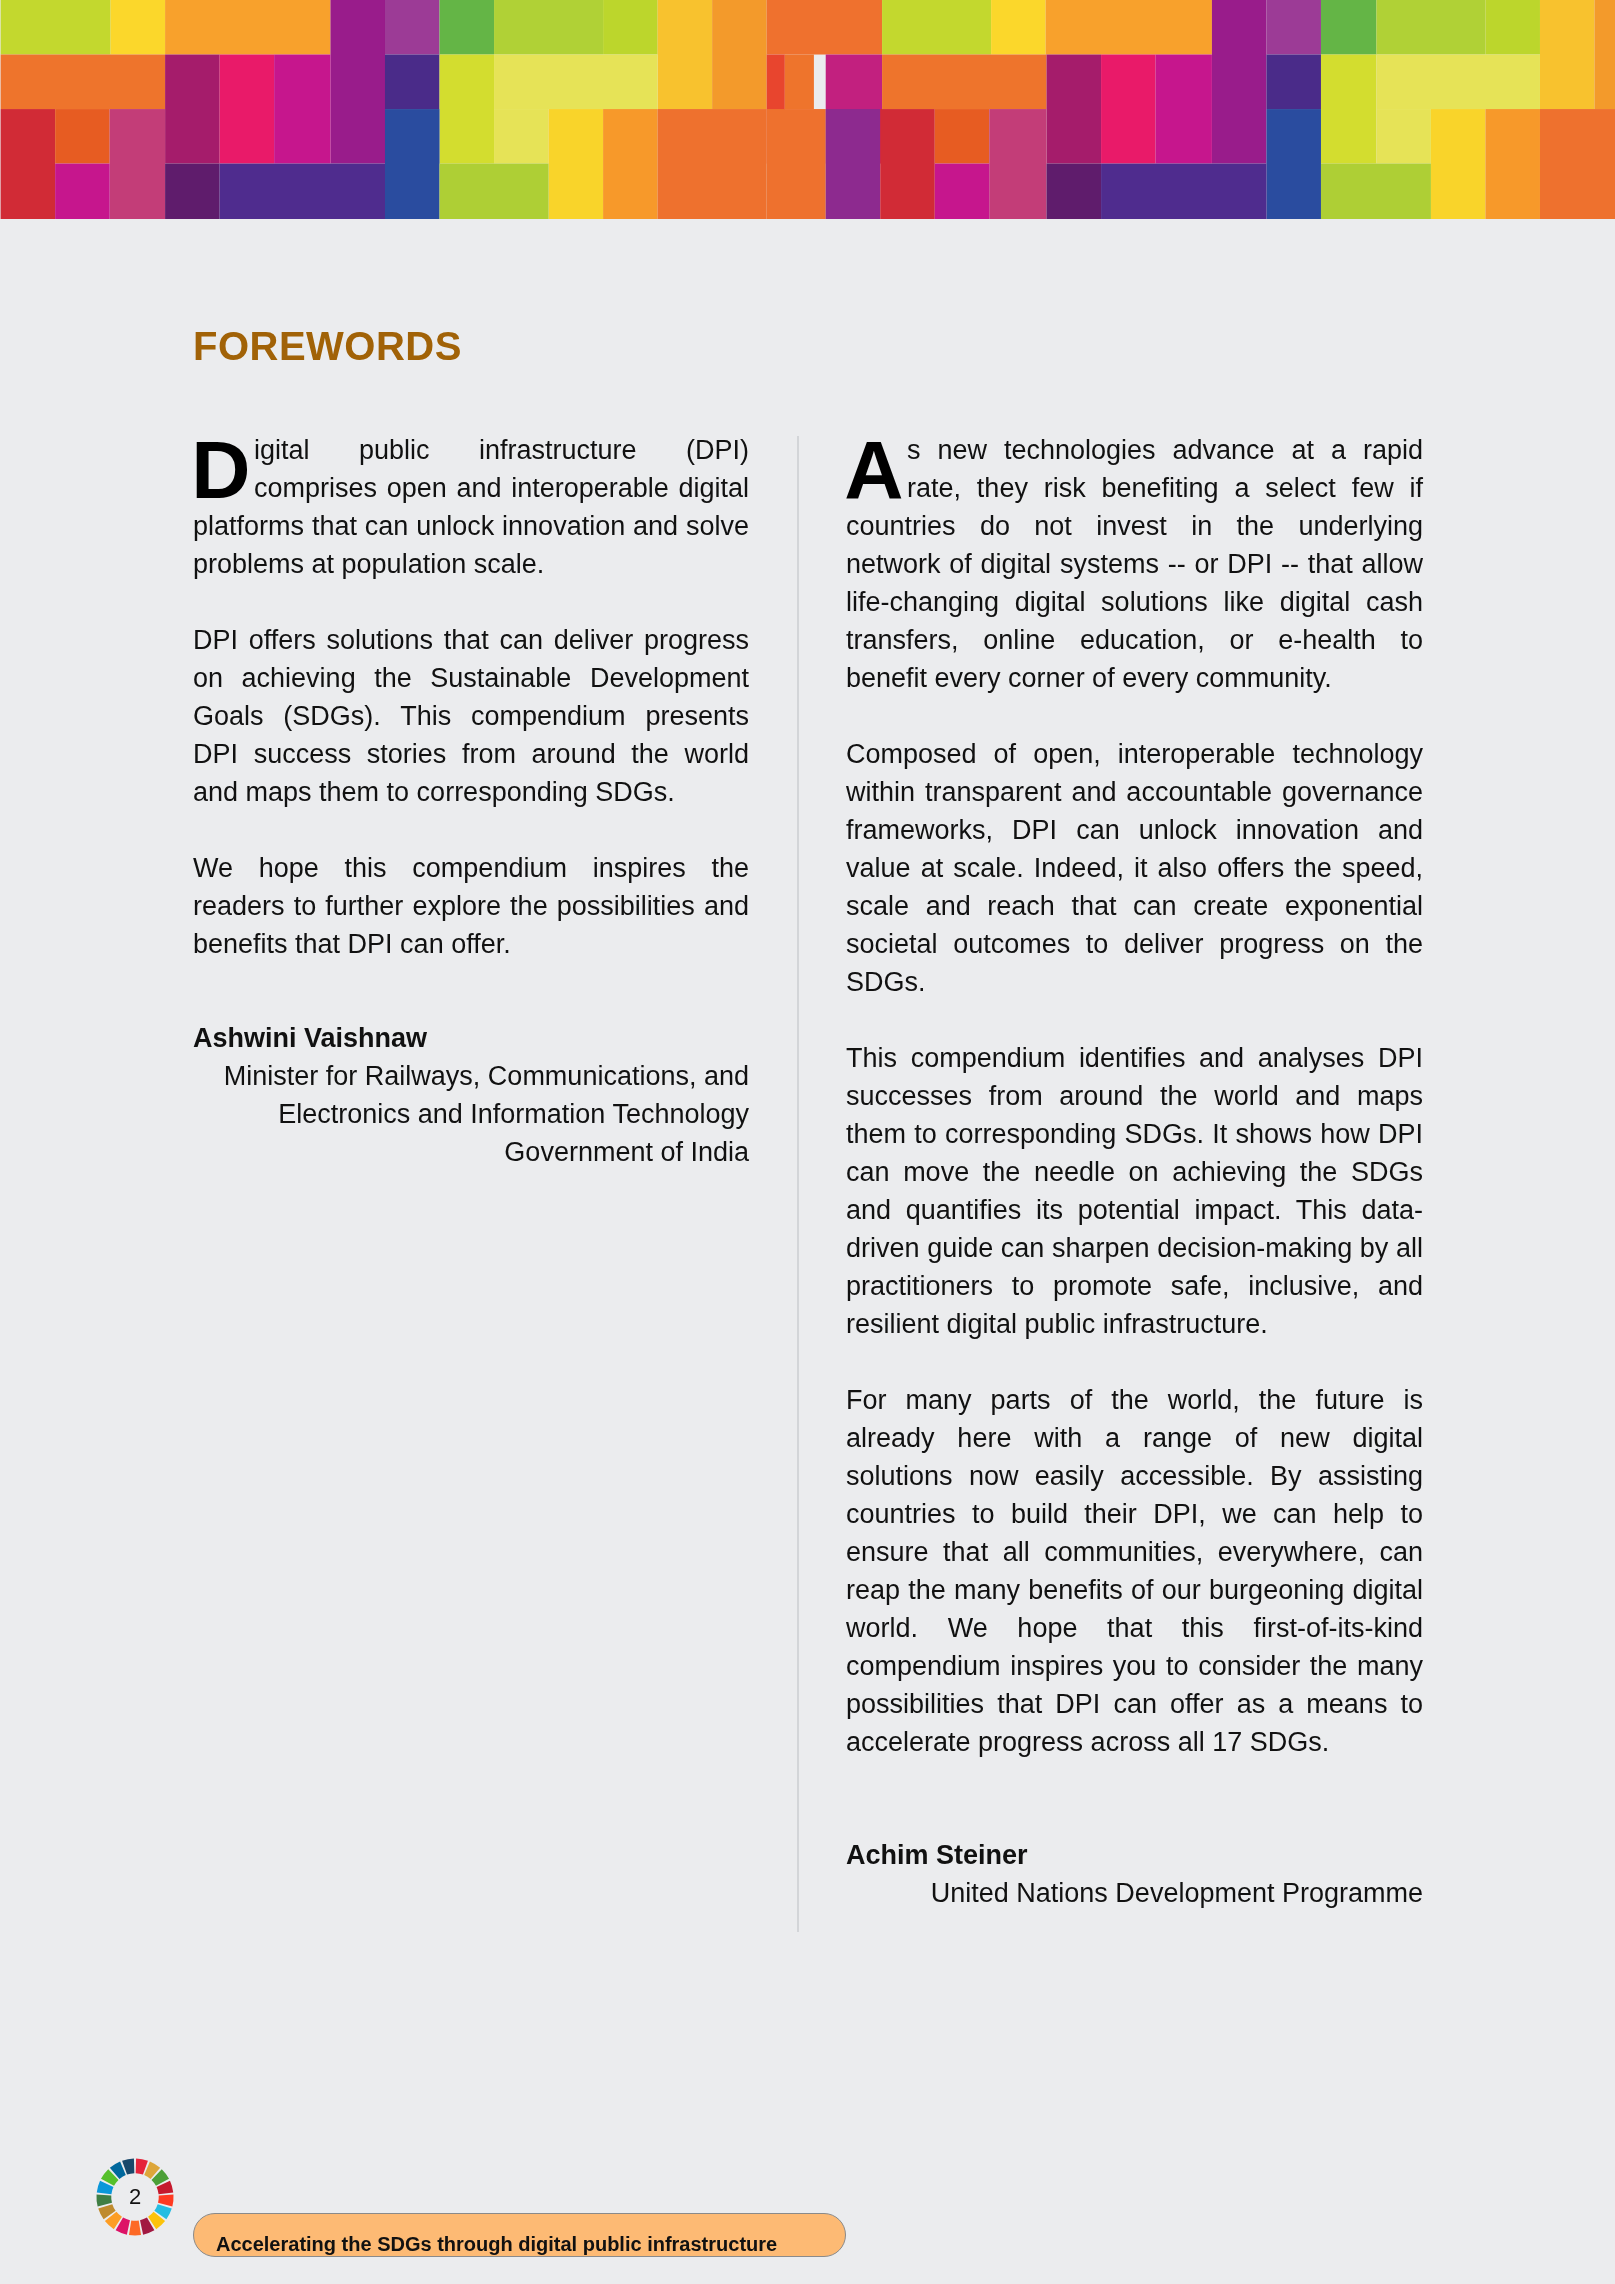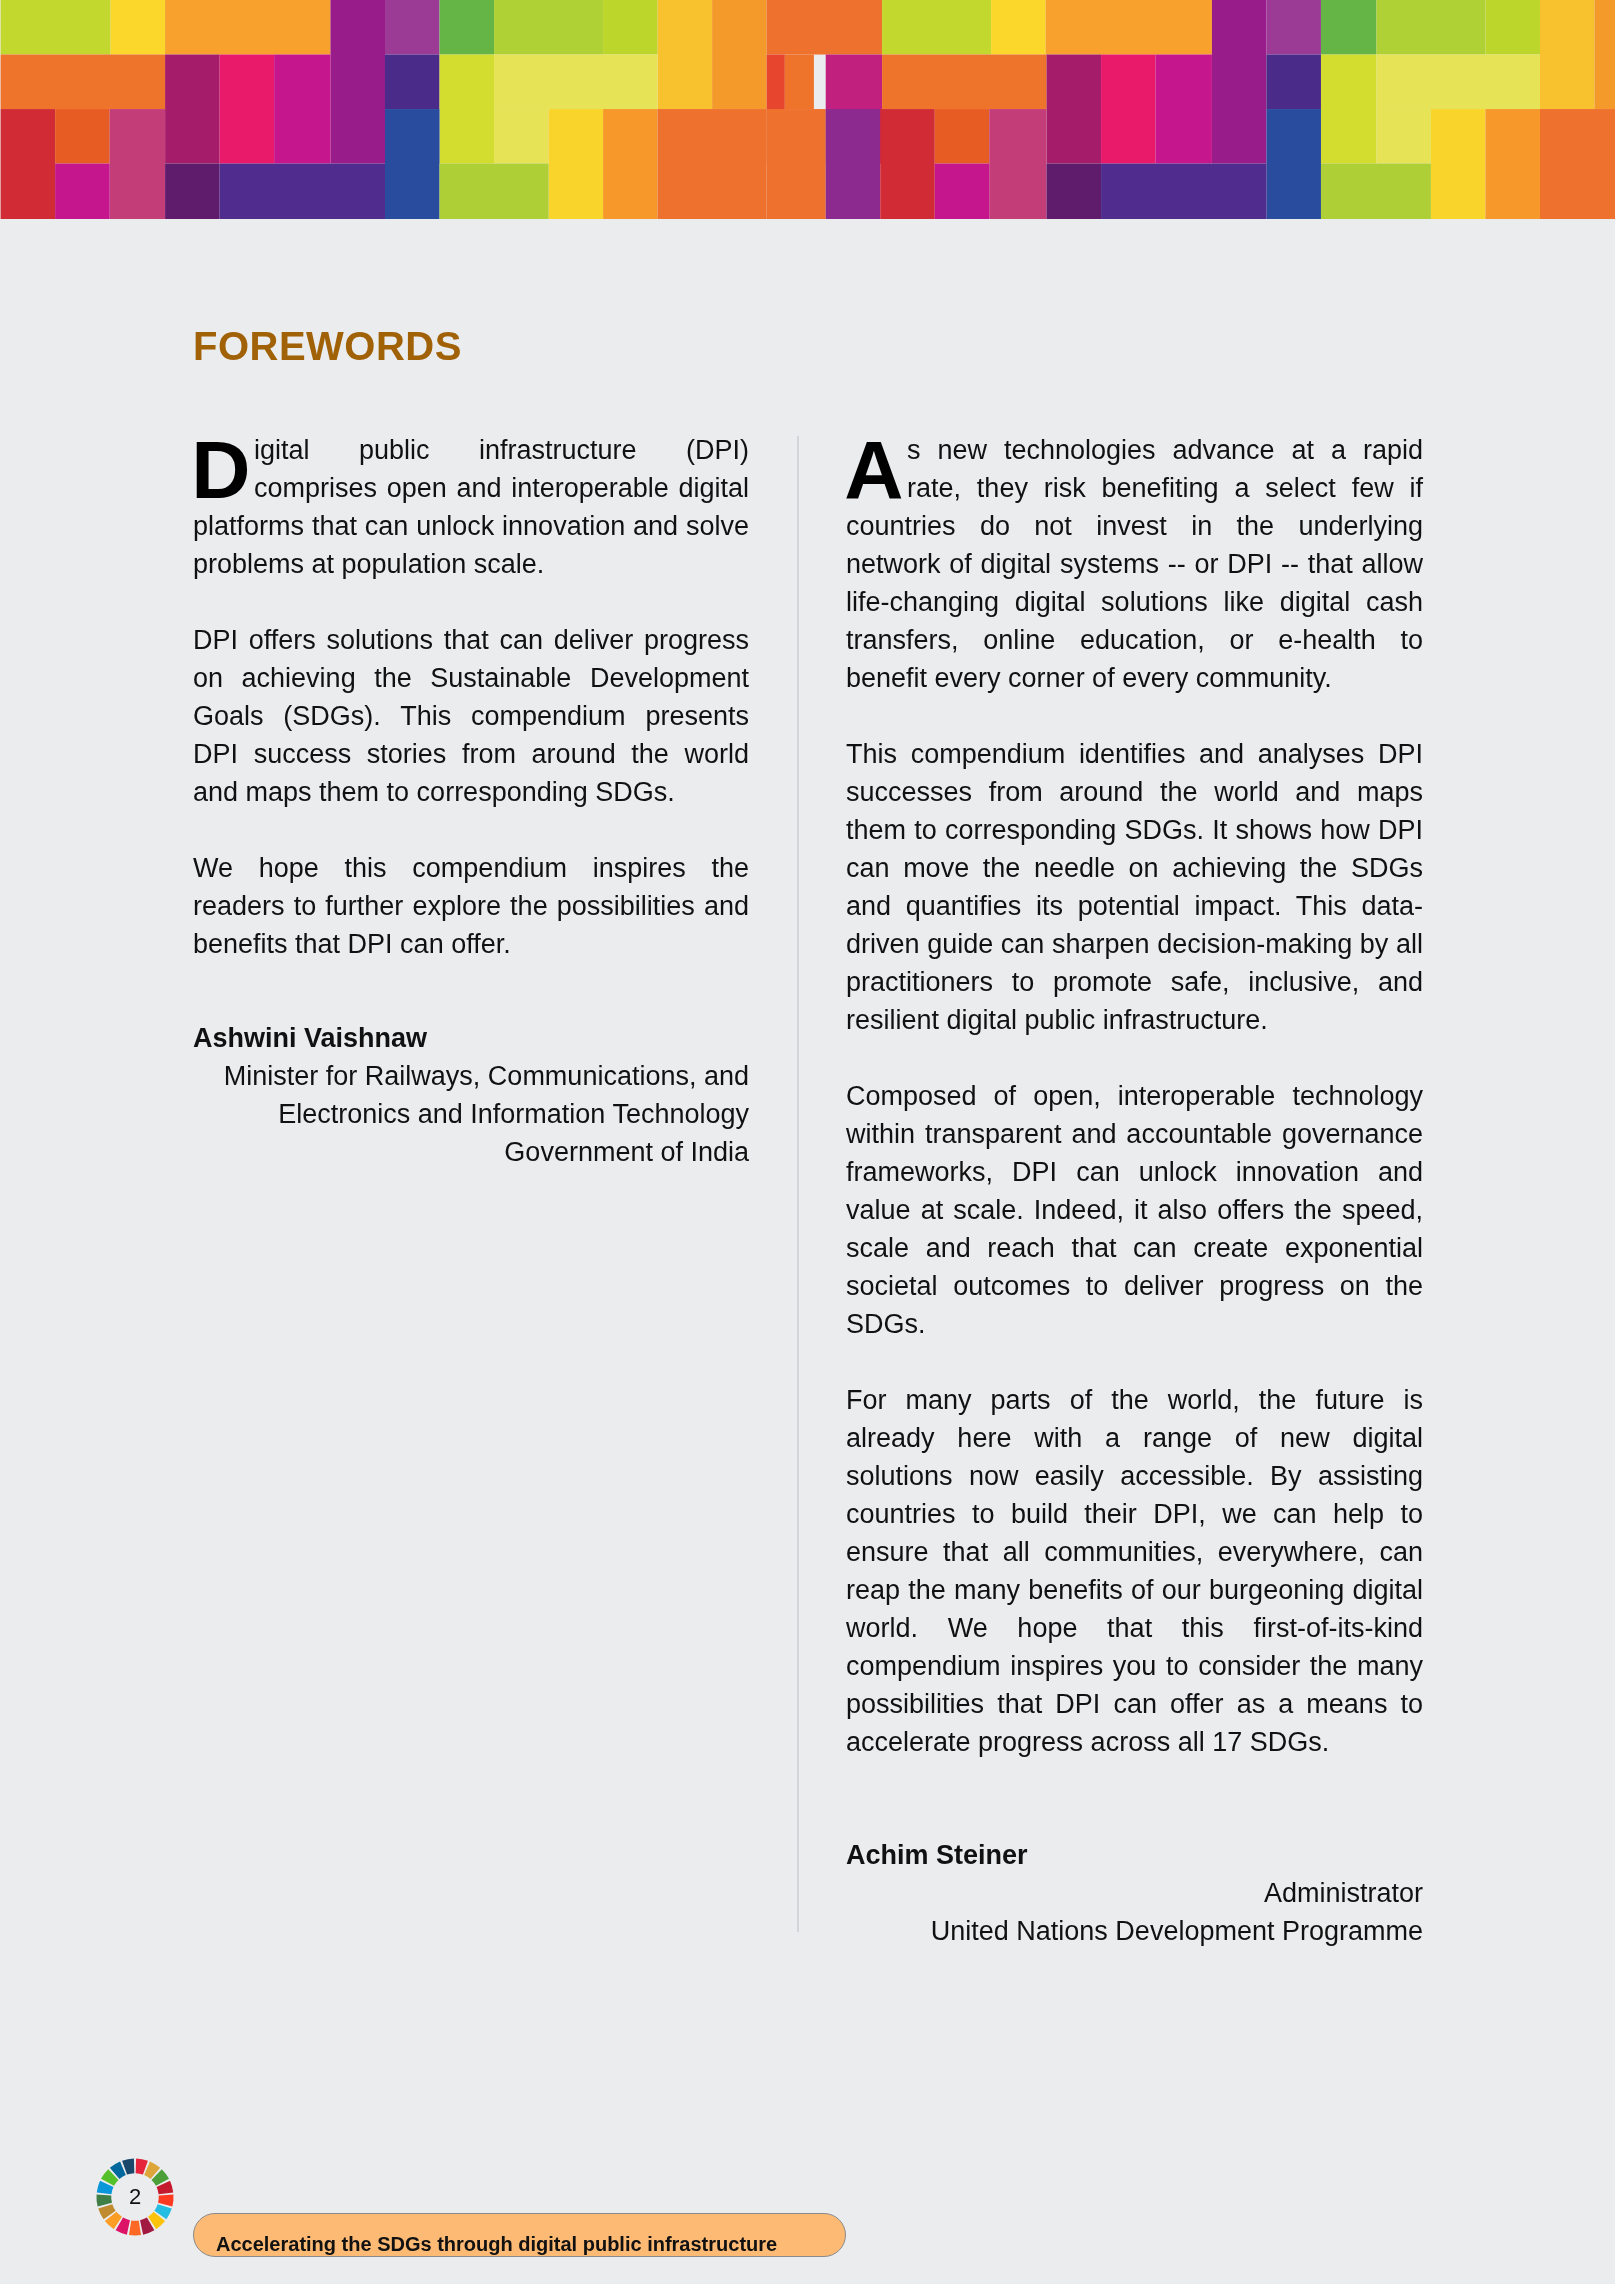--- a/index.html
+++ b/index.html
@@ -162,26 +162,25 @@
     <span class="line">Government of India</span>
   </div>
 </div>
 
 <div class="divider"></div>
 
 <div class="col col-right">
   <p>
     <span class="dropcap">A</span><span>s new technologies advance at a rapid rate, they risk benefiting a select few if countries do not invest in the underlying network of digital systems -- or DPI -- that allow life-changing digital solutions like digital cash transfers, online education, or e-health to benefit every corner of every community.</span>
   </p>
+  <p>Composed of open, interoperable technology within transparent and accountable governance frameworks, DPI can unlock innovation and value at scale. Indeed, it also offers the speed, scale and reach that can create exponential societal outcomes to deliver progress on the SDGs.</p>
   <p>This compendium identifies and analyses DPI successes from around the world and maps them to corresponding SDGs. It shows how DPI can move the needle on achieving the SDGs and quantifies its potential impact. This data-driven guide can sharpen decision-making by all practitioners to promote safe, inclusive, and resilient digital public infrastructure.</p>
-  <p>Composed of open, interoperable technology within transparent and accountable governance frameworks, DPI can unlock innovation and value at scale. Indeed, it also offers the speed, scale and reach that can create exponential societal outcomes to deliver progress on the SDGs.</p>
   <p style="margin-bottom:75px;">For many parts of the world, the future is already here with a range of new digital solutions now easily accessible. By assisting countries to build their DPI, we can help to ensure that all communities, everywhere, can reap the many benefits of our burgeoning digital world. We hope that this first-of-its-kind compendium inspires you to consider the many possibilities that DPI can offer as a means to accelerate progress across all 17 SDGs.</p>
   <div class="sig">
     <span class="name">Achim Steiner</span>
-    <span class="line">Administrator</span>
     <span class="line">United Nations Development Programme</span>
   </div>
 </div>
 
 <svg class="footer-wheel" viewBox="-50 -50 100 100" id="sdg-wheel">
     <path d="M 1.31 -46.98 A 47 47 0 0 1 15.75 -44.28 L 9.72 -27.32 A 29 29 0 0 0 0.81 -28.99 Z" fill="#e5243b"></path>
     <path d="M 18.20 -43.34 A 47 47 0 0 1 30.68 -35.60 L 18.93 -21.97 A 29 29 0 0 0 11.23 -26.74 Z" fill="#dda63a"></path>
     <path d="M 32.62 -33.84 A 47 47 0 0 1 41.47 -22.12 L 25.59 -13.65 A 29 29 0 0 0 20.13 -20.88 Z" fill="#4c9f38"></path>
     <path d="M 42.64 -19.77 A 47 47 0 0 1 46.66 -5.64 L 28.79 -3.48 A 29 29 0 0 0 26.31 -12.20 Z" fill="#c5192d"></path>
     <path d="M 46.90 -3.03 A 47 47 0 0 1 45.55 11.59 L 28.10 7.15 A 29 29 0 0 0 28.94 -1.87 Z" fill="#ff3a21"></path>

